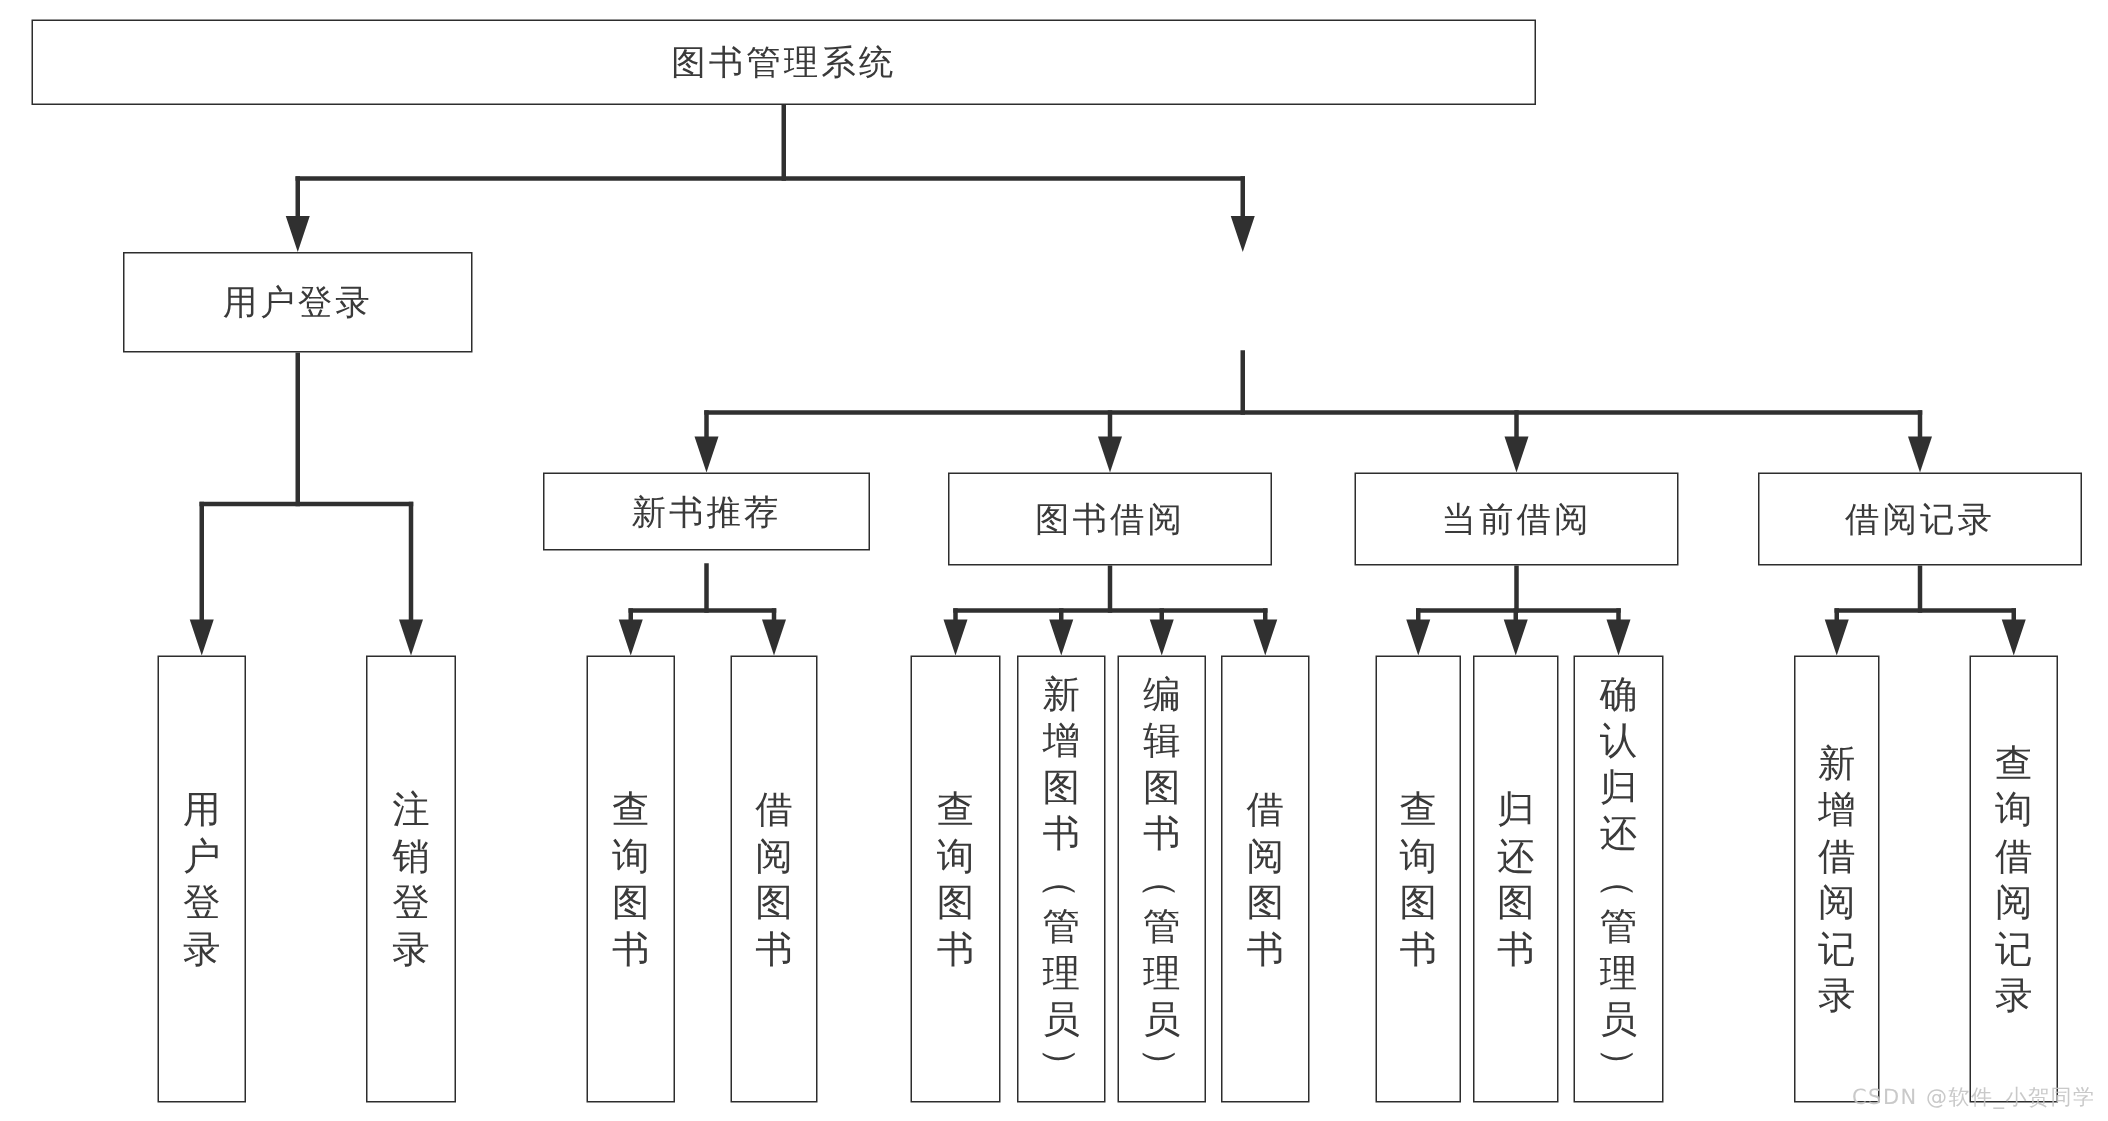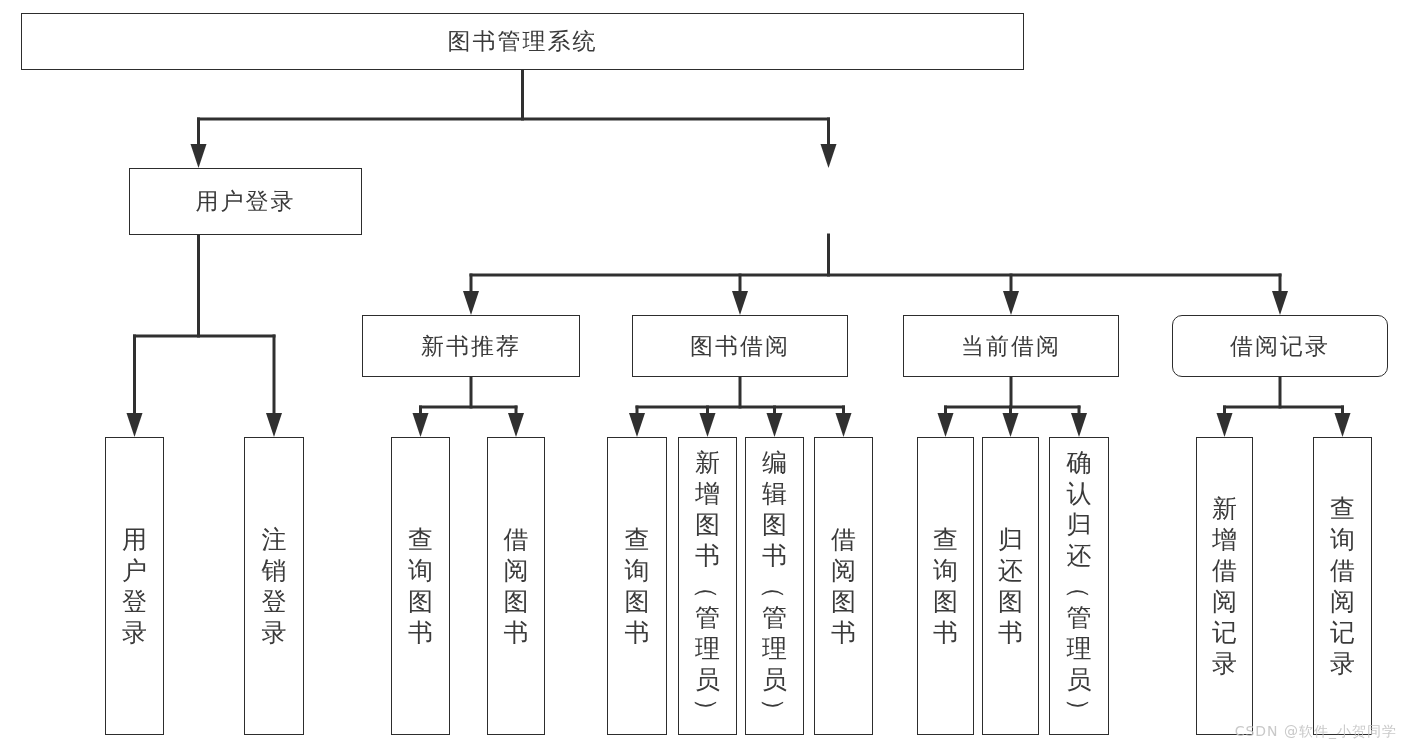--- a/index.html
+++ b/index.html
@@ -123,33 +123,33 @@
       <line x1="1224.5" y1="407" x2="1342.5" y2="407" stroke="#303030" stroke-width="3" stroke-linecap="square"></line>
       <line x1="1224.5" y1="407" x2="1224.5" y2="425" stroke="#303030" stroke-width="3" stroke-linecap="square"></line>
       <polygon points="1216.5,413 1232.5,413 1224.5,437" fill="#303030"></polygon>
       <line x1="1342.5" y1="407" x2="1342.5" y2="425" stroke="#303030" stroke-width="3" stroke-linecap="square"></line>
       <polygon points="1334.5,413 1350.5,413 1342.5,437" fill="#303030"></polygon>
     </svg>
   <div class="watermark">CSDN @软件_小贺同学</div>
 <div class="node h" style="left: 21px; top: 13px; width: 1003px; height: 57px; border-color: rgb(45, 45, 45);">
       <span class="label">图书管理系统</span>
     </div>
-    <div class="node h" style="left: 82px; top: 168px; width: 233px; height: 67px; border-color: rgb(45, 45, 45); margin-left: 47px;">
+    <div class="node h" style="left: 82px; top: 168px; width: 233px; height: 67px; border-color: rgb(45, 45, 45);">
       <span class="label">用户登录</span>
     </div>
-    <div class="node h" style="left: 362px; top: 315px; width: 218px; height: 62px; border-color: rgb(45, 45, 45);">
+    <div class="node h" style="left: 362px; top: 315px; width: 218px; height: 52px; border-color: rgb(45, 45, 45);">
       <span class="label">新书推荐</span>
     </div>
     <div class="node h" style="left: 632px; top: 315px; width: 216px; height: 62px; border-color: rgb(45, 45, 45); align-items: center;">
       <span class="label">图书借阅</span>
     </div>
     <div class="node h" style="left: 903px; top: 315px; width: 216px; height: 62px; border-color: rgb(45, 45, 45); font-family: Liberation Serif, serif;">
       <span class="label">当前借阅</span>
     </div>
-    <div class="node h" style="left: 1172px; top: 315px; width: 216px; height: 62px; border-color: rgb(45, 45, 45); border-radius: 10px;">
+    <div class="node h" style="left: 1172px; top: 315px; width: 216px; height: 62px; border-color: rgb(45, 45, 45);">
       <span class="label">借阅记录</span>
     </div>
     <div class="node v" style="left: 105px; top: 437px; width: 59px; height: 298px; border-color: rgb(45, 45, 45);">
       <span class="label">
         <span class="vchar">用</span>
         <span class="vchar">户</span>
         <span class="vchar">登</span>
         <span class="vchar">录</span>
       </span>
     </div>

